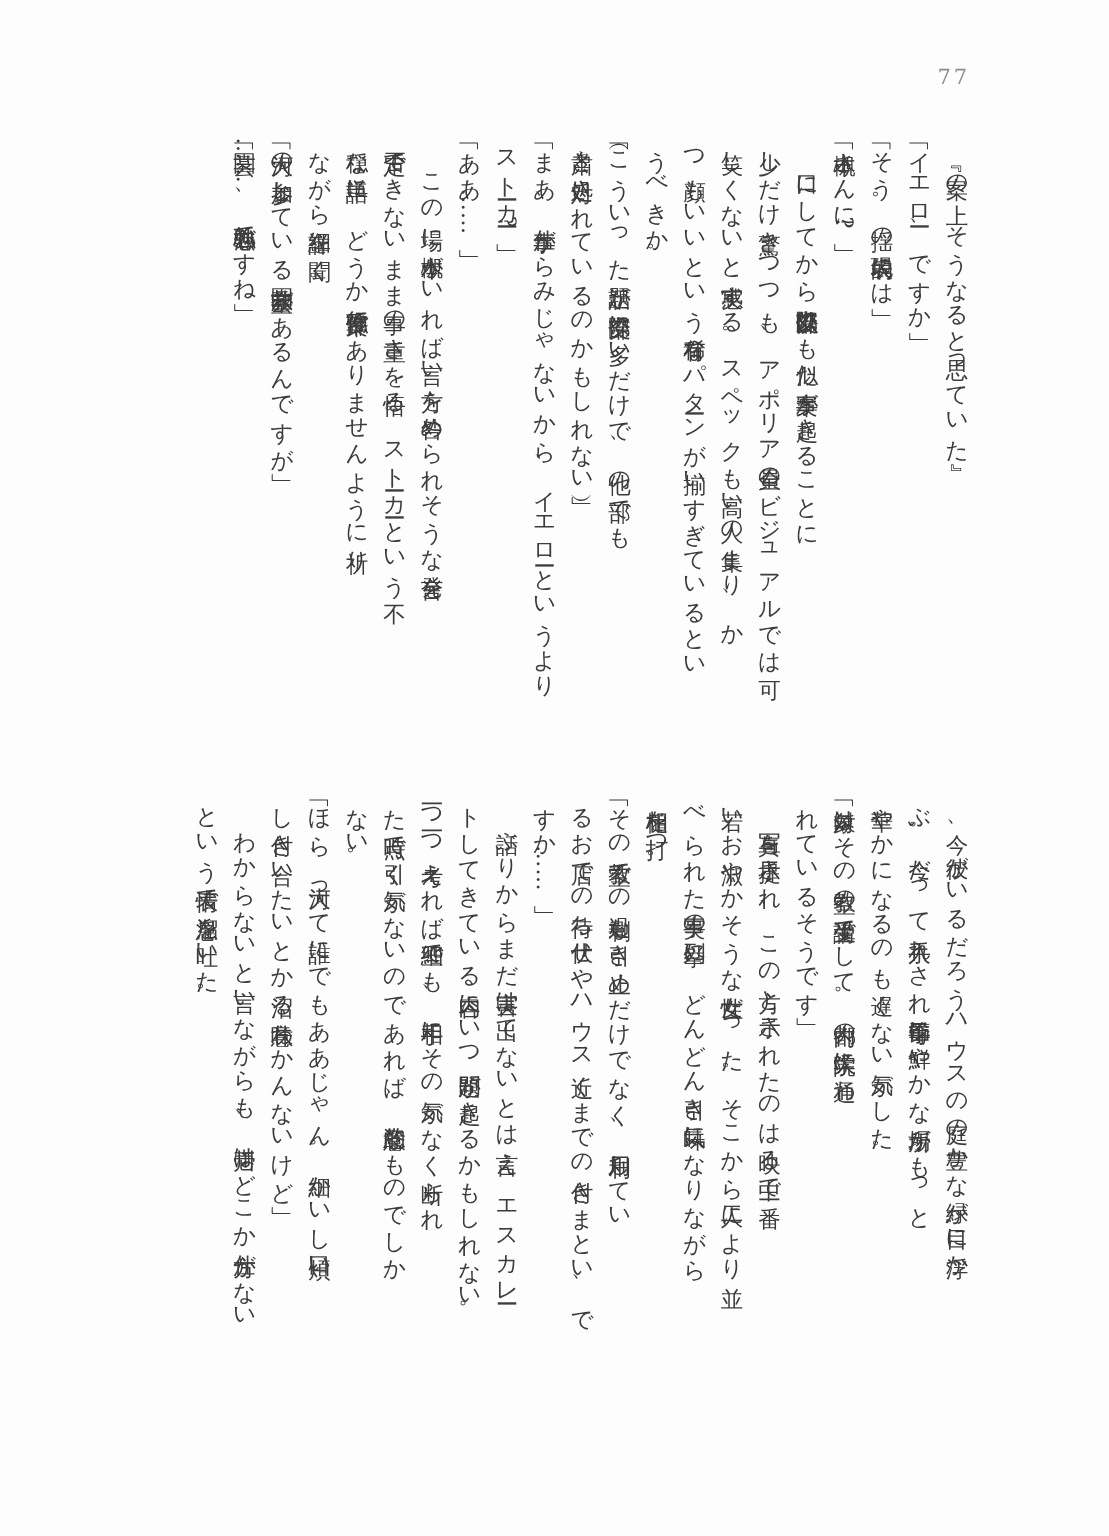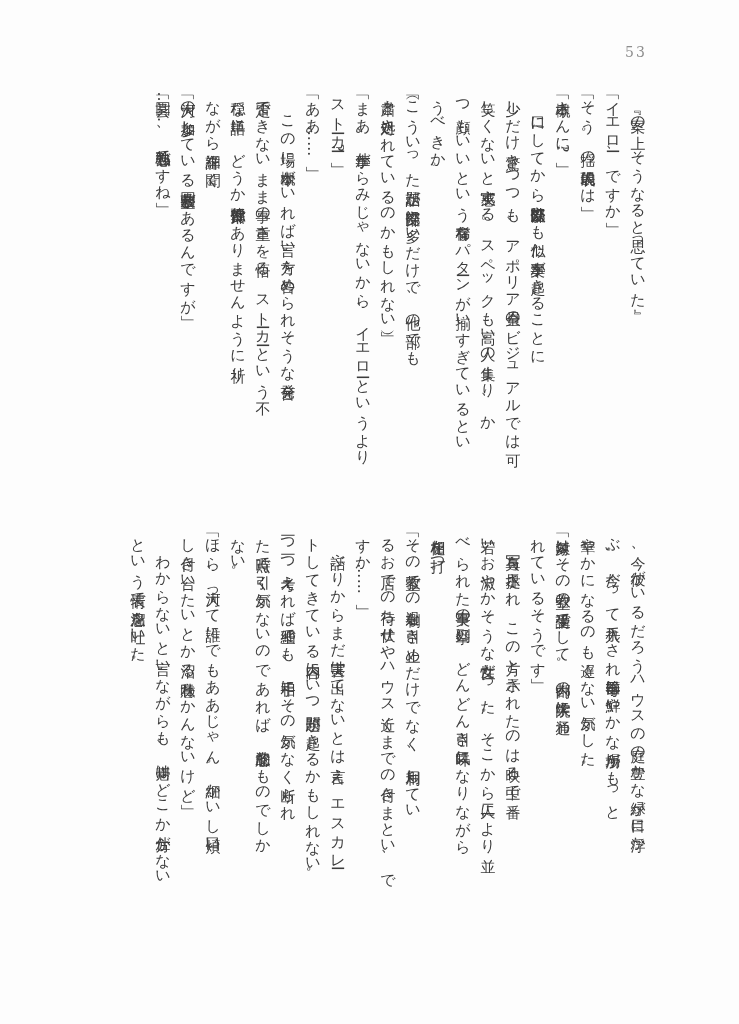--- a/index.html
+++ b/index.html
@@ -45,21 +45,21 @@
     margin: 0;
     padding: 0;
     white-space: pre;
   }
 </style>
 </head>
 <body>
 
 <div class="page">
 
-  <div class="page-number">53</div>
+  <div class="page-number">77</div>
 
   <section class="text-block top">
     <p>　『案の上、そうなると思っていた』</p>
     <p>「イエロー、ですか」</p>
     <p>「そう。揺の表現的には」</p>
     <p>「槻本さんに?」</p>
     <p>　口にしてから交際部以外にも似た事案が起きることに</p>
     <p>少しだけ驚きつつも、アポリア全員のビジュアルでは可</p>
     <p>笑しくないと実感する。スペックも高い人の集まり、か</p>
     <p>つ顔もいいという稀有なパターンが揃いすぎているとい</p>

